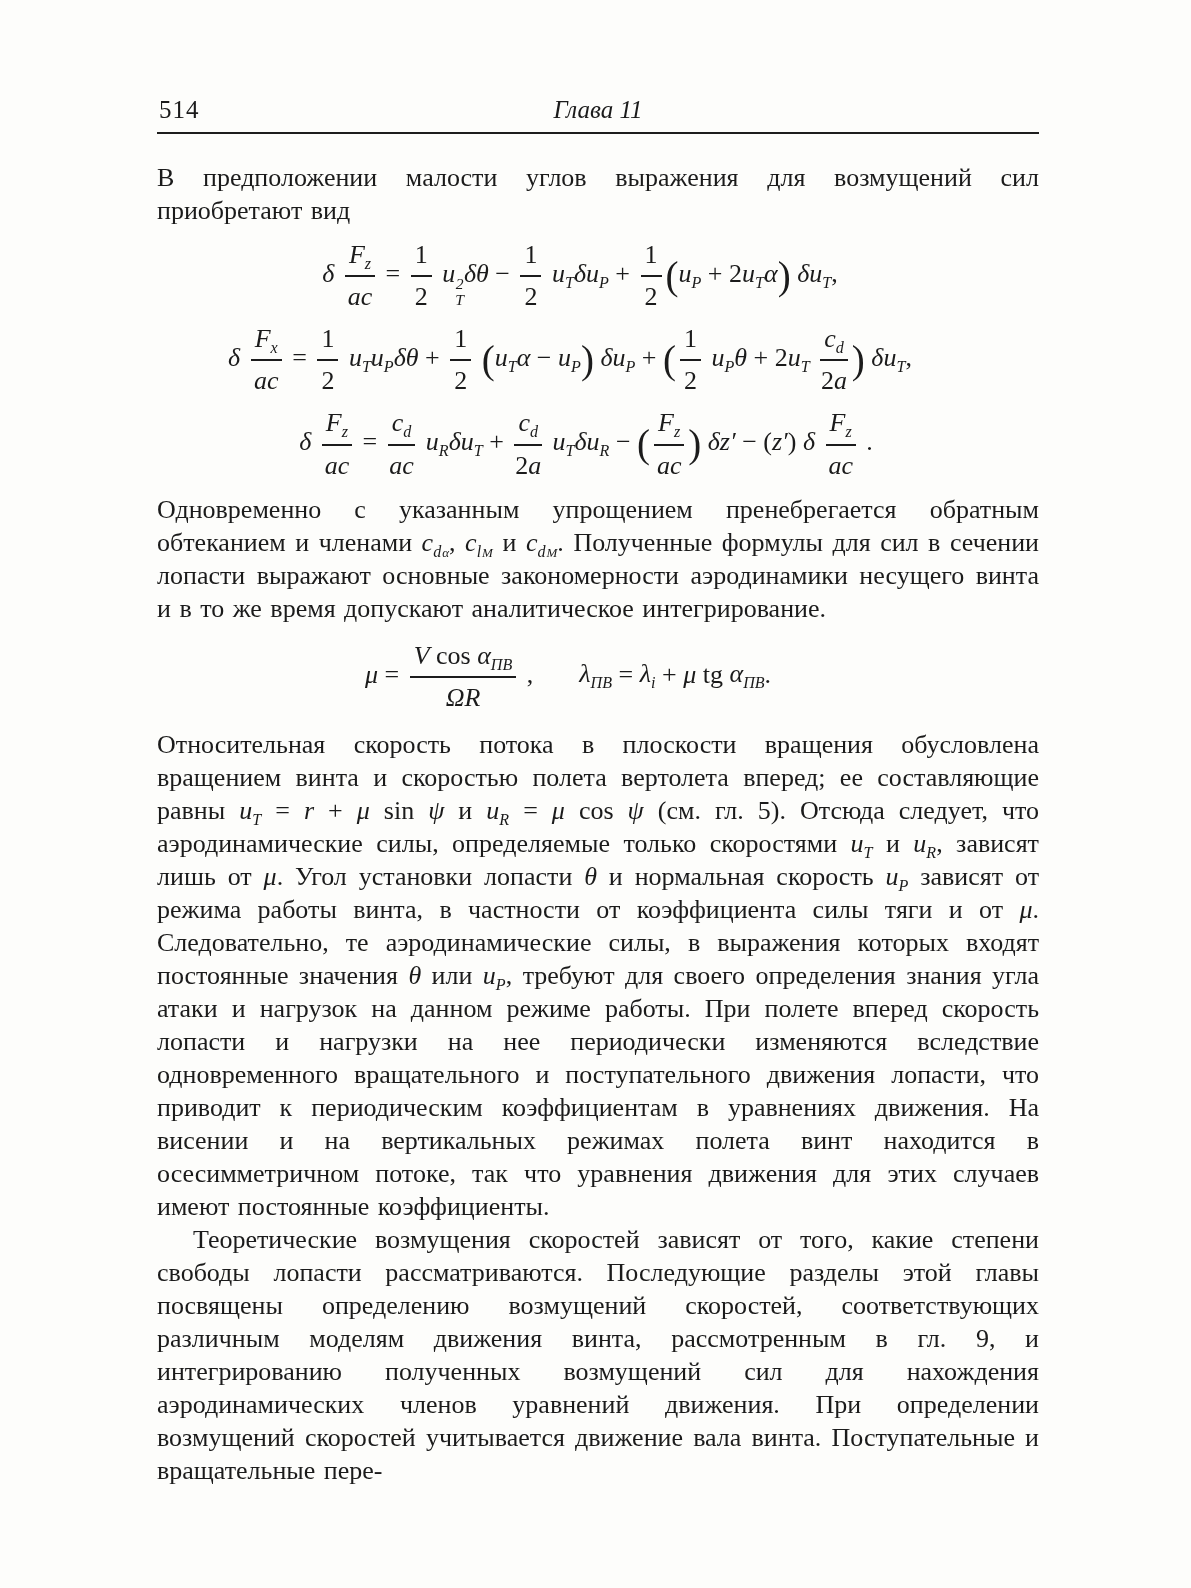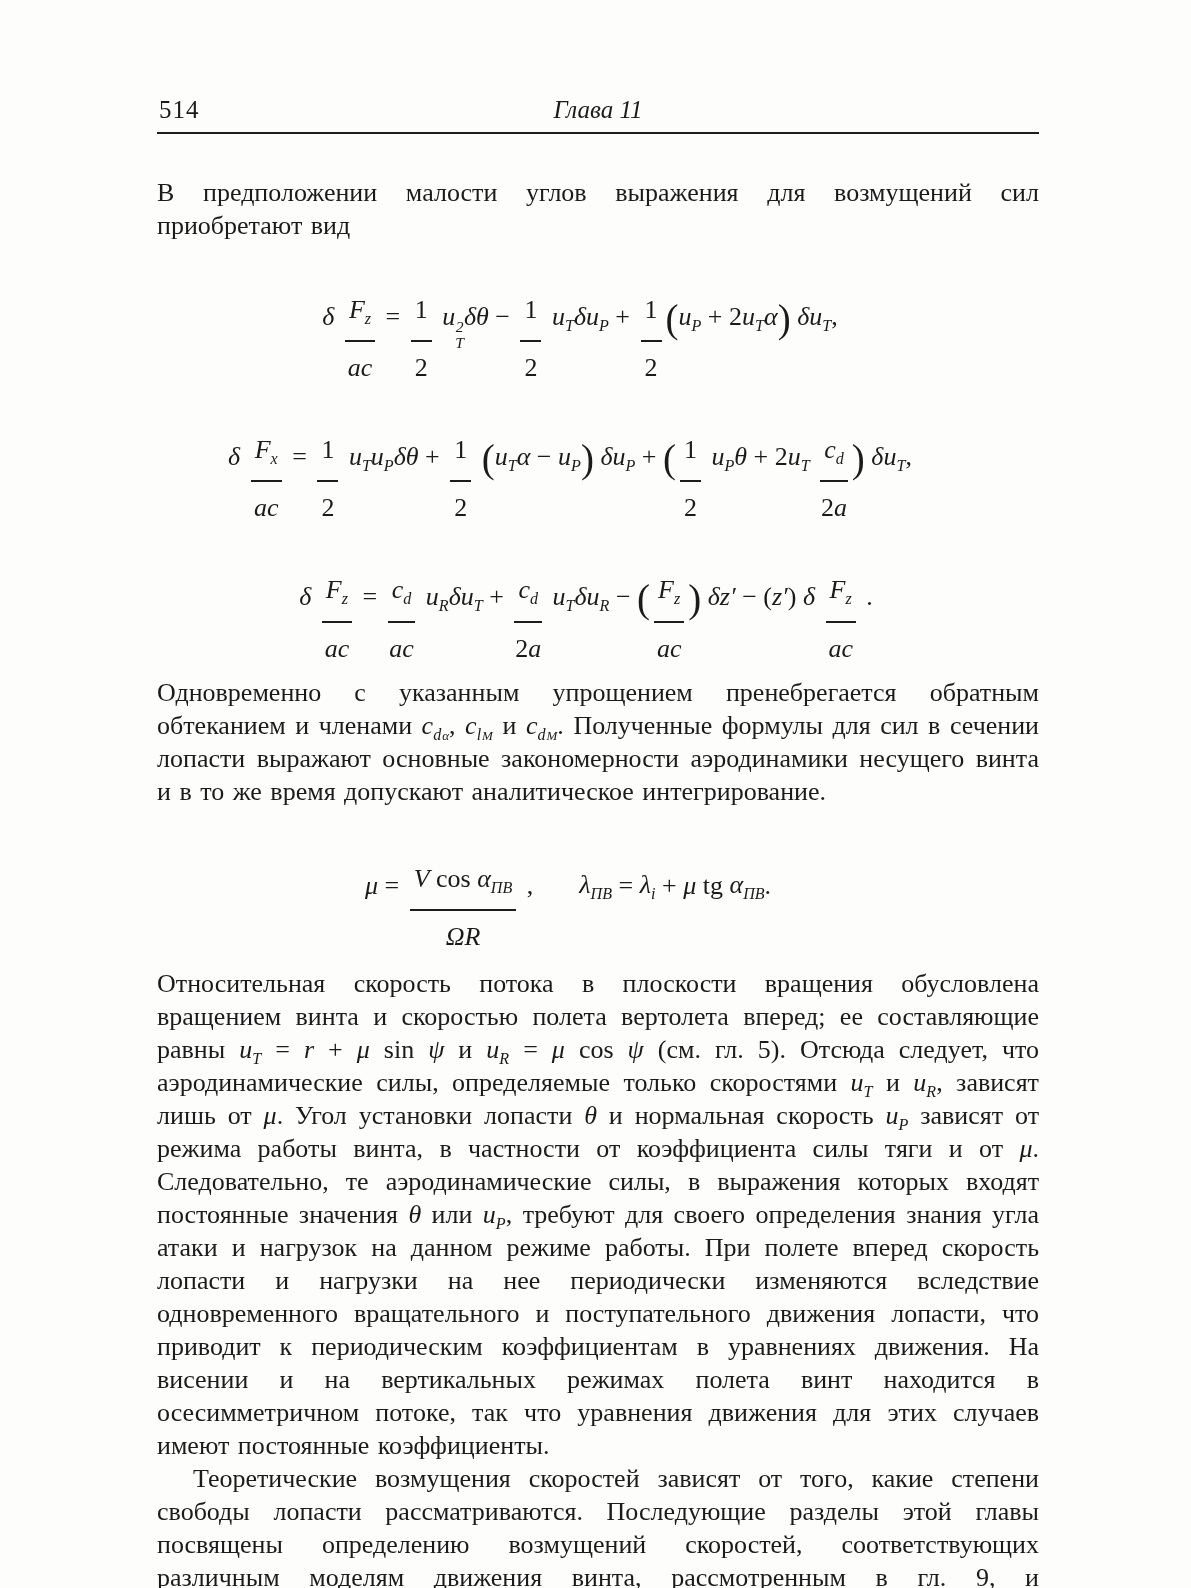--- a/index.html
+++ b/index.html
@@ -8,35 +8,35 @@
     background:#fdfdfb;color:#1b1b1b;
     font-family:"Liberation Serif","DejaVu Serif",serif;
     -webkit-font-smoothing:antialiased;
   }
   .column{position:absolute;left:157px;top:96px;width:882px;}
   .runhead{position:relative;height:32px;font-size:25px;text-decoration:underline;}
   .pagenum{position:absolute;left:2px;top:0;letter-spacing:1px;}
   .chapter{position:absolute;left:0;right:0;top:0;text-align:center;font-style:italic;}
   .rule{height:2px;background:#1d1d1d;margin-top:4px;}
   .para{font-size:26px;line-height:33px;text-align:justify;margin:0;word-spacing:2px;}
-  .para.first{margin-top:42px;}
+  .para.first{margin-top:27px;}
   .indent{text-indent:36px;}
   .eqblock{margin:6px 0 10px 0;}
   .eqline{text-align:center;font-size:26px;line-height:1.2;margin:13px 0;white-space:nowrap;}
   .eqline.off1{transform:translateX(-18px);}
   .eqline.off2{transform:translateX(-28px);}
   .eqline.off3{transform:translateX(-12px);}
   .eqline.offmu{transform:translateX(-30px);margin:16px 0;}
   .mi{font-style:italic;}
   sub,sup{font-size:0.62em;line-height:0;}
   sub.s2{font-size:0.5em;vertical-align:-0.5em;margin-left:1px;}
   .ss{display:inline-flex;flex-direction:column;font-size:0.6em;line-height:1.05;vertical-align:-0.45em;font-style:italic;}
   .frac{display:inline-block;vertical-align:middle;text-align:center;line-height:1.12;margin:0 4px;}
-  .frac .num{display:block;border-bottom:2px solid #1c1c1c;padding:0 4px 16px 4px;margin-top:40px;}
-  .frac .den{display:block;padding-top:11px;}
+  .frac .num{display:block;border-bottom:2px solid #1c1c1c;padding:0 4px 6px 4px;}
+  .frac .den{display:block;padding-top:5px;}
   .big{font-size:1.5em;vertical-align:middle;line-height:0.85;font-weight:400;}
   .gap{display:inline-block;}
 </style>
 </head>
 <body>
 
 <div class="column">
 
   <div class="runhead">
     <span class="pagenum">514</span>

